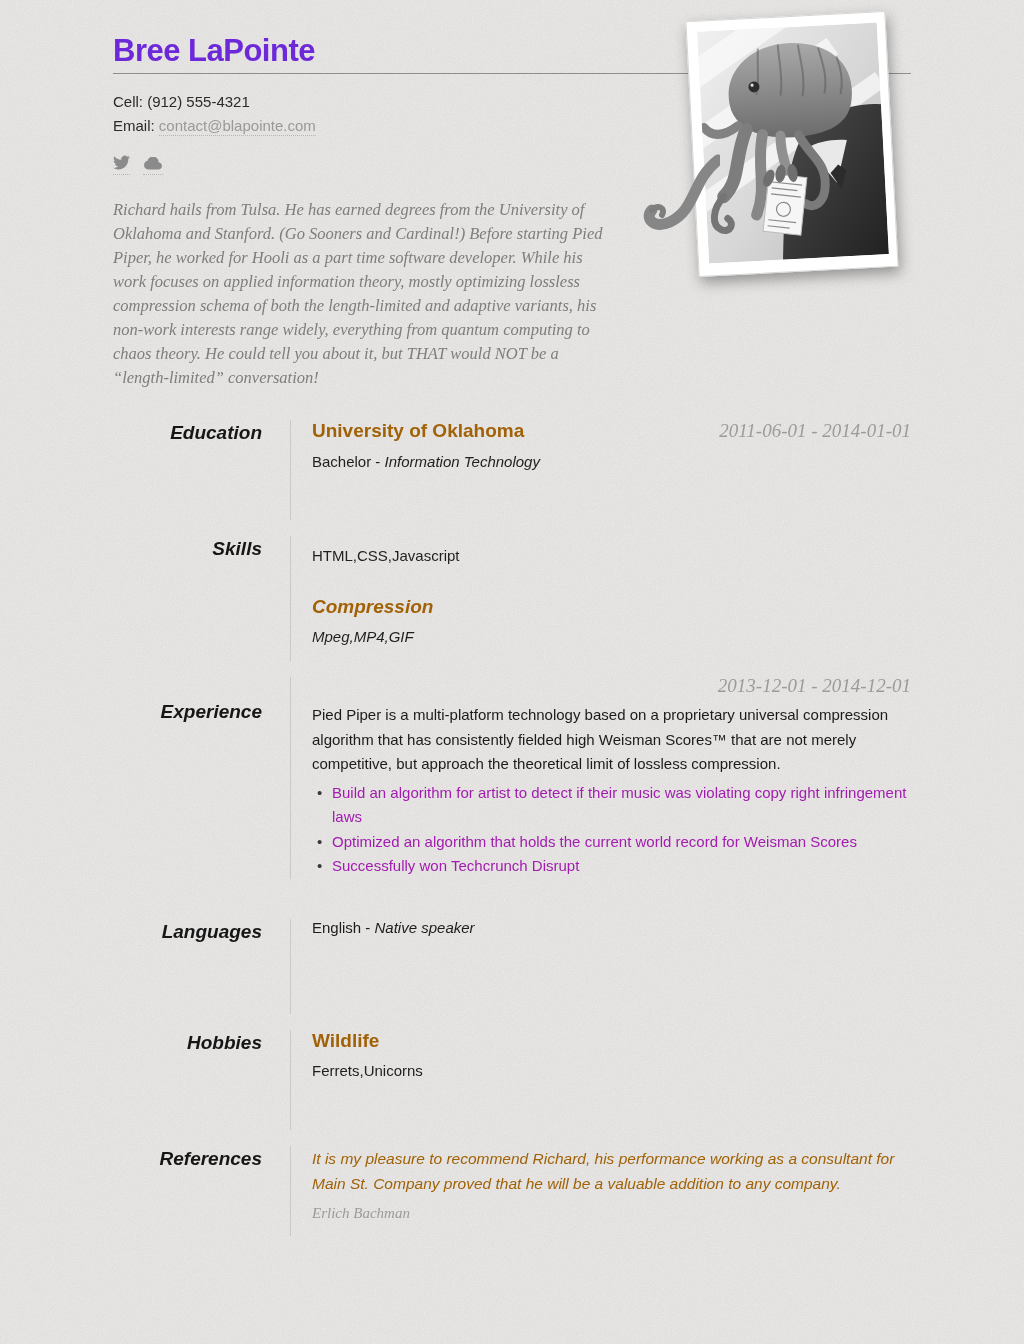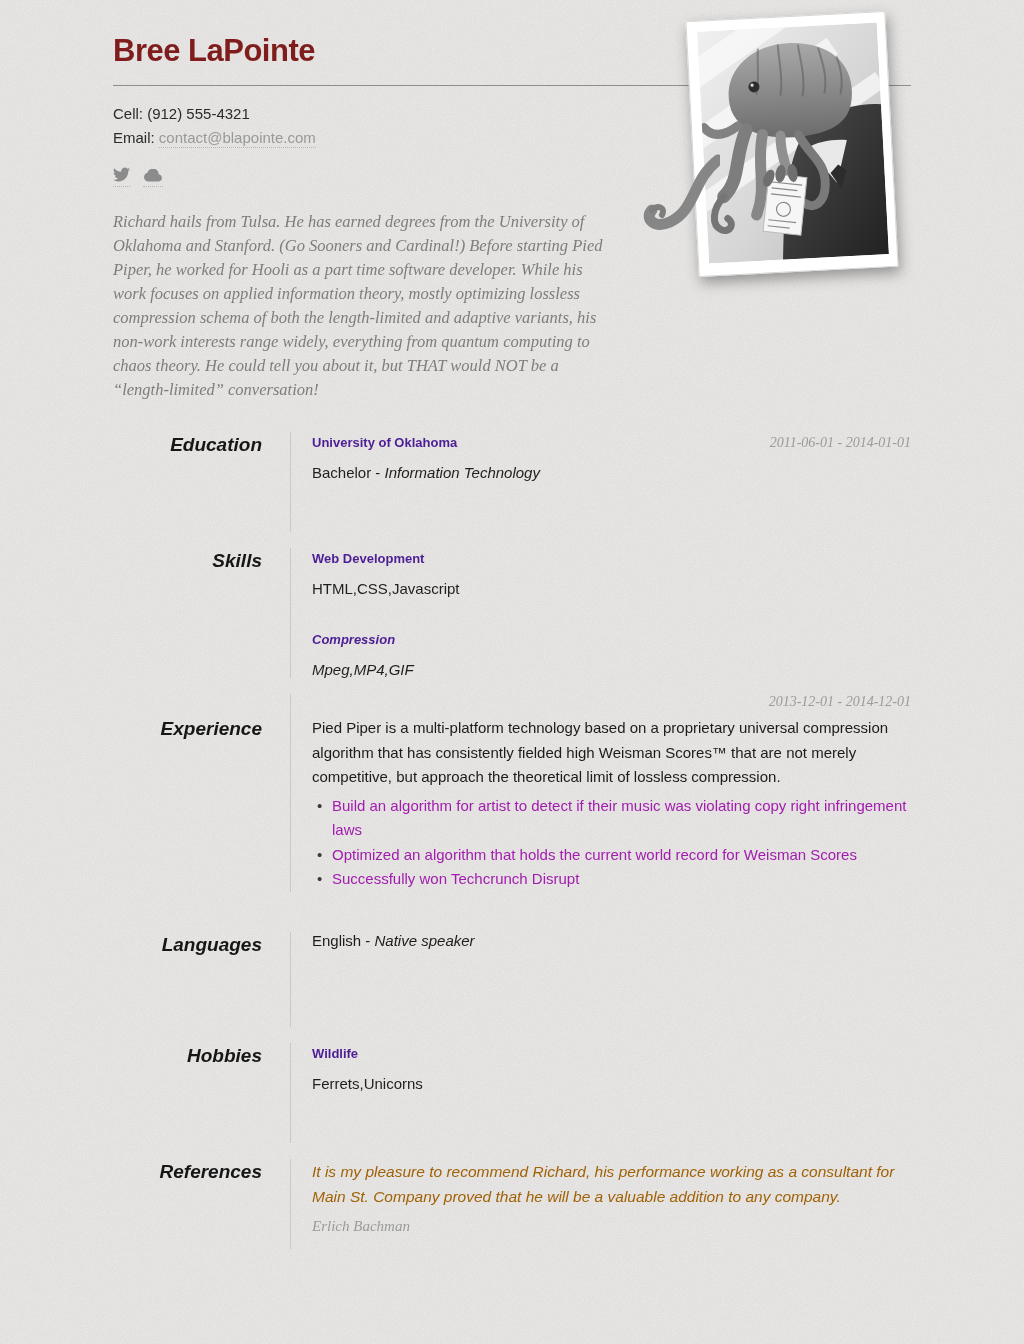--- a/index.html
+++ b/index.html
@@ -17,21 +17,21 @@
   body{
     width:1024px;height:1344px;position:relative;overflow:hidden;
     background:var(--background);
     font-family:"Liberation Sans","DejaVu Sans",sans-serif;
     color:var(--text);
   }
   .noise{position:absolute;top:0;left:0;z-index:0;pointer-events:none;}
   .page{position:relative;z-index:1;padding:33px 113px 0 113px;}
 
   
-  .name{font-size:31px;font-weight:bold;letter-spacing:-0.5px;margin:0 0 16px;color:#7f1d1d;}
+  .name{font-size:31px;font-weight:bold;letter-spacing:-0.5px;margin:0 0 4px;color:#6d28d9;}
   .header-rule{border:none;border-top:1px solid var(--rule_gray);margin:0 0 16px;}
   .contact-line{font-size:15px;line-height:24px;color:#2a2a2a;}
   .email-link{color:var(--link_gray);text-decoration:none;border-bottom:1px dotted #b5b5b5;padding-bottom:1px;cursor:pointer;}
   .social{margin-top:17px;}
   .social a{display:inline-block;margin-right:9px;border-bottom:1px dotted #b5b5b5;padding-bottom:4px;cursor:pointer;line-height:0;}
   .social svg{fill:var(--icon_gray);}
 
   
   .summary{
     width:505px;margin:23px 0 0;
@@ -52,25 +52,25 @@
 
   
   .sections{margin-top:30px;}
   .section{display:flex;margin-bottom:16px;}
   .section-label{
     width:177px;padding-right:28px;text-align:right;flex:none;
     font-size:19px;font-weight:bold;font-style:italic;color:#161616;padding-top:2px;
   }
   .section-body{flex:1;border-left:1px solid var(--line_gray);padding-left:21px;min-height:100px;}
   .entry-head{display:flex;justify-content:space-between;align-items:baseline;}
-  .entry-title{font-size:13px;font-weight:bold;color:#4c1d95;line-height:21px;}
+  .entry-title{font-size:19px;font-weight:bold;color:#a16207;line-height:21px;}
   .entry-sub{font-size:15px;margin-top:11px;color:#1f1f1f;}
   .date{
     font-family:"Liberation Serif","DejaVu Serif",serif;font-style:italic;
-    font-size:14px;color:var(--muted_gray);white-space:nowrap;margin-left:44px;
+    font-size:19px;color:var(--muted_gray);white-space:nowrap;margin-left:44px;
   }
   .date-line{text-align:right;margin:-2px 0 6px;}
   .skills-entry + .skills-entry{margin-top:32px;font-style:italic;}
   .section-skills .section-body{min-height:125px;}
   .section-experience{margin-bottom:40px;}
   .section-experience .section-label{padding-top:24px;}
   .section-experience .section-body{min-height:150px;}
   .exp-desc{font-size:15px;line-height:24.5px;margin:0;color:#1b1b1b;}
   .exp-bullets{list-style:none;margin:4px 0 0;padding:0;}
   .exp-bullets li{position:relative;padding-left:20px;font-size:15px;line-height:24.5px;color:#a21caf;}
@@ -218,21 +218,20 @@
           <span>Bachelor -</span>
           <span class="italic">Information Technology</span>
         </div>
       </div>
     </section>
 
     <section class="section section-skills">
       <div class="section-label">Skills</div>
       <div class="section-body">
         <div class="skills-entry">
-          <div class="entry-title">Web Development</div>
           <div class="entry-sub">HTML,CSS,Javascript</div>
         </div>
         <div class="skills-entry">
           <div class="entry-title">Compression</div>
           <div class="entry-sub">Mpeg,MP4,GIF</div>
         </div>
       </div>
     </section>
 
     <section class="section section-experience">

